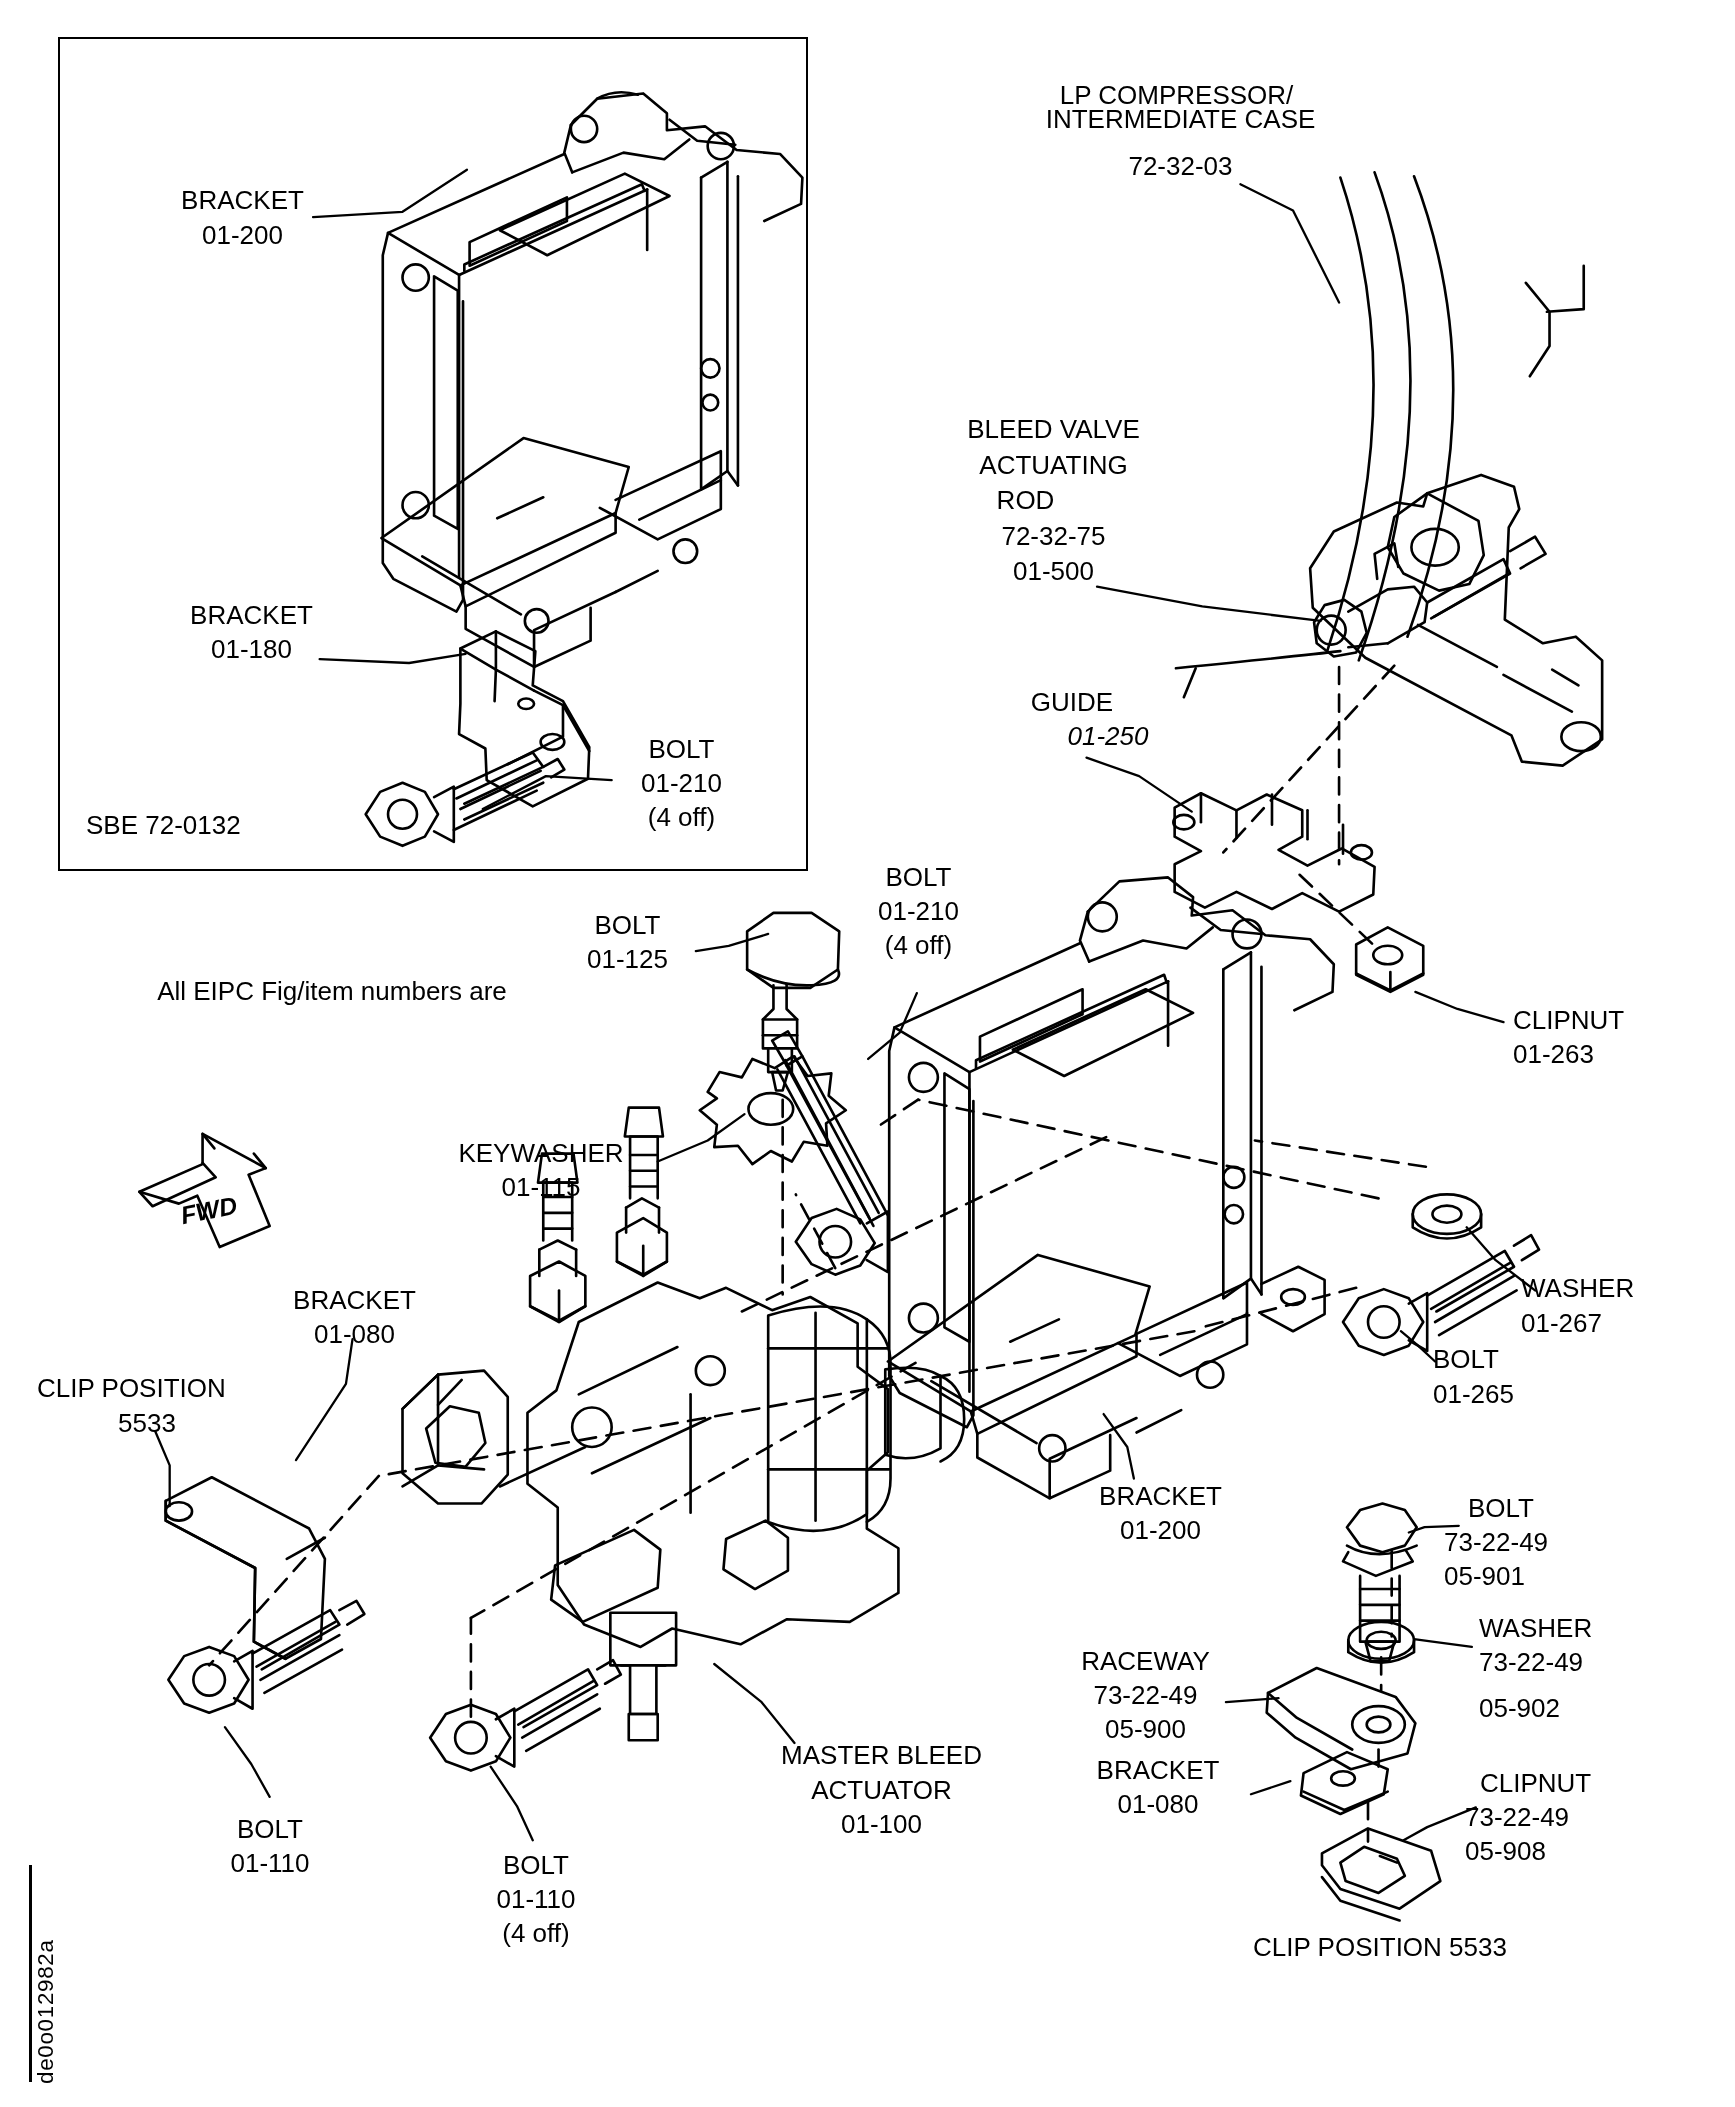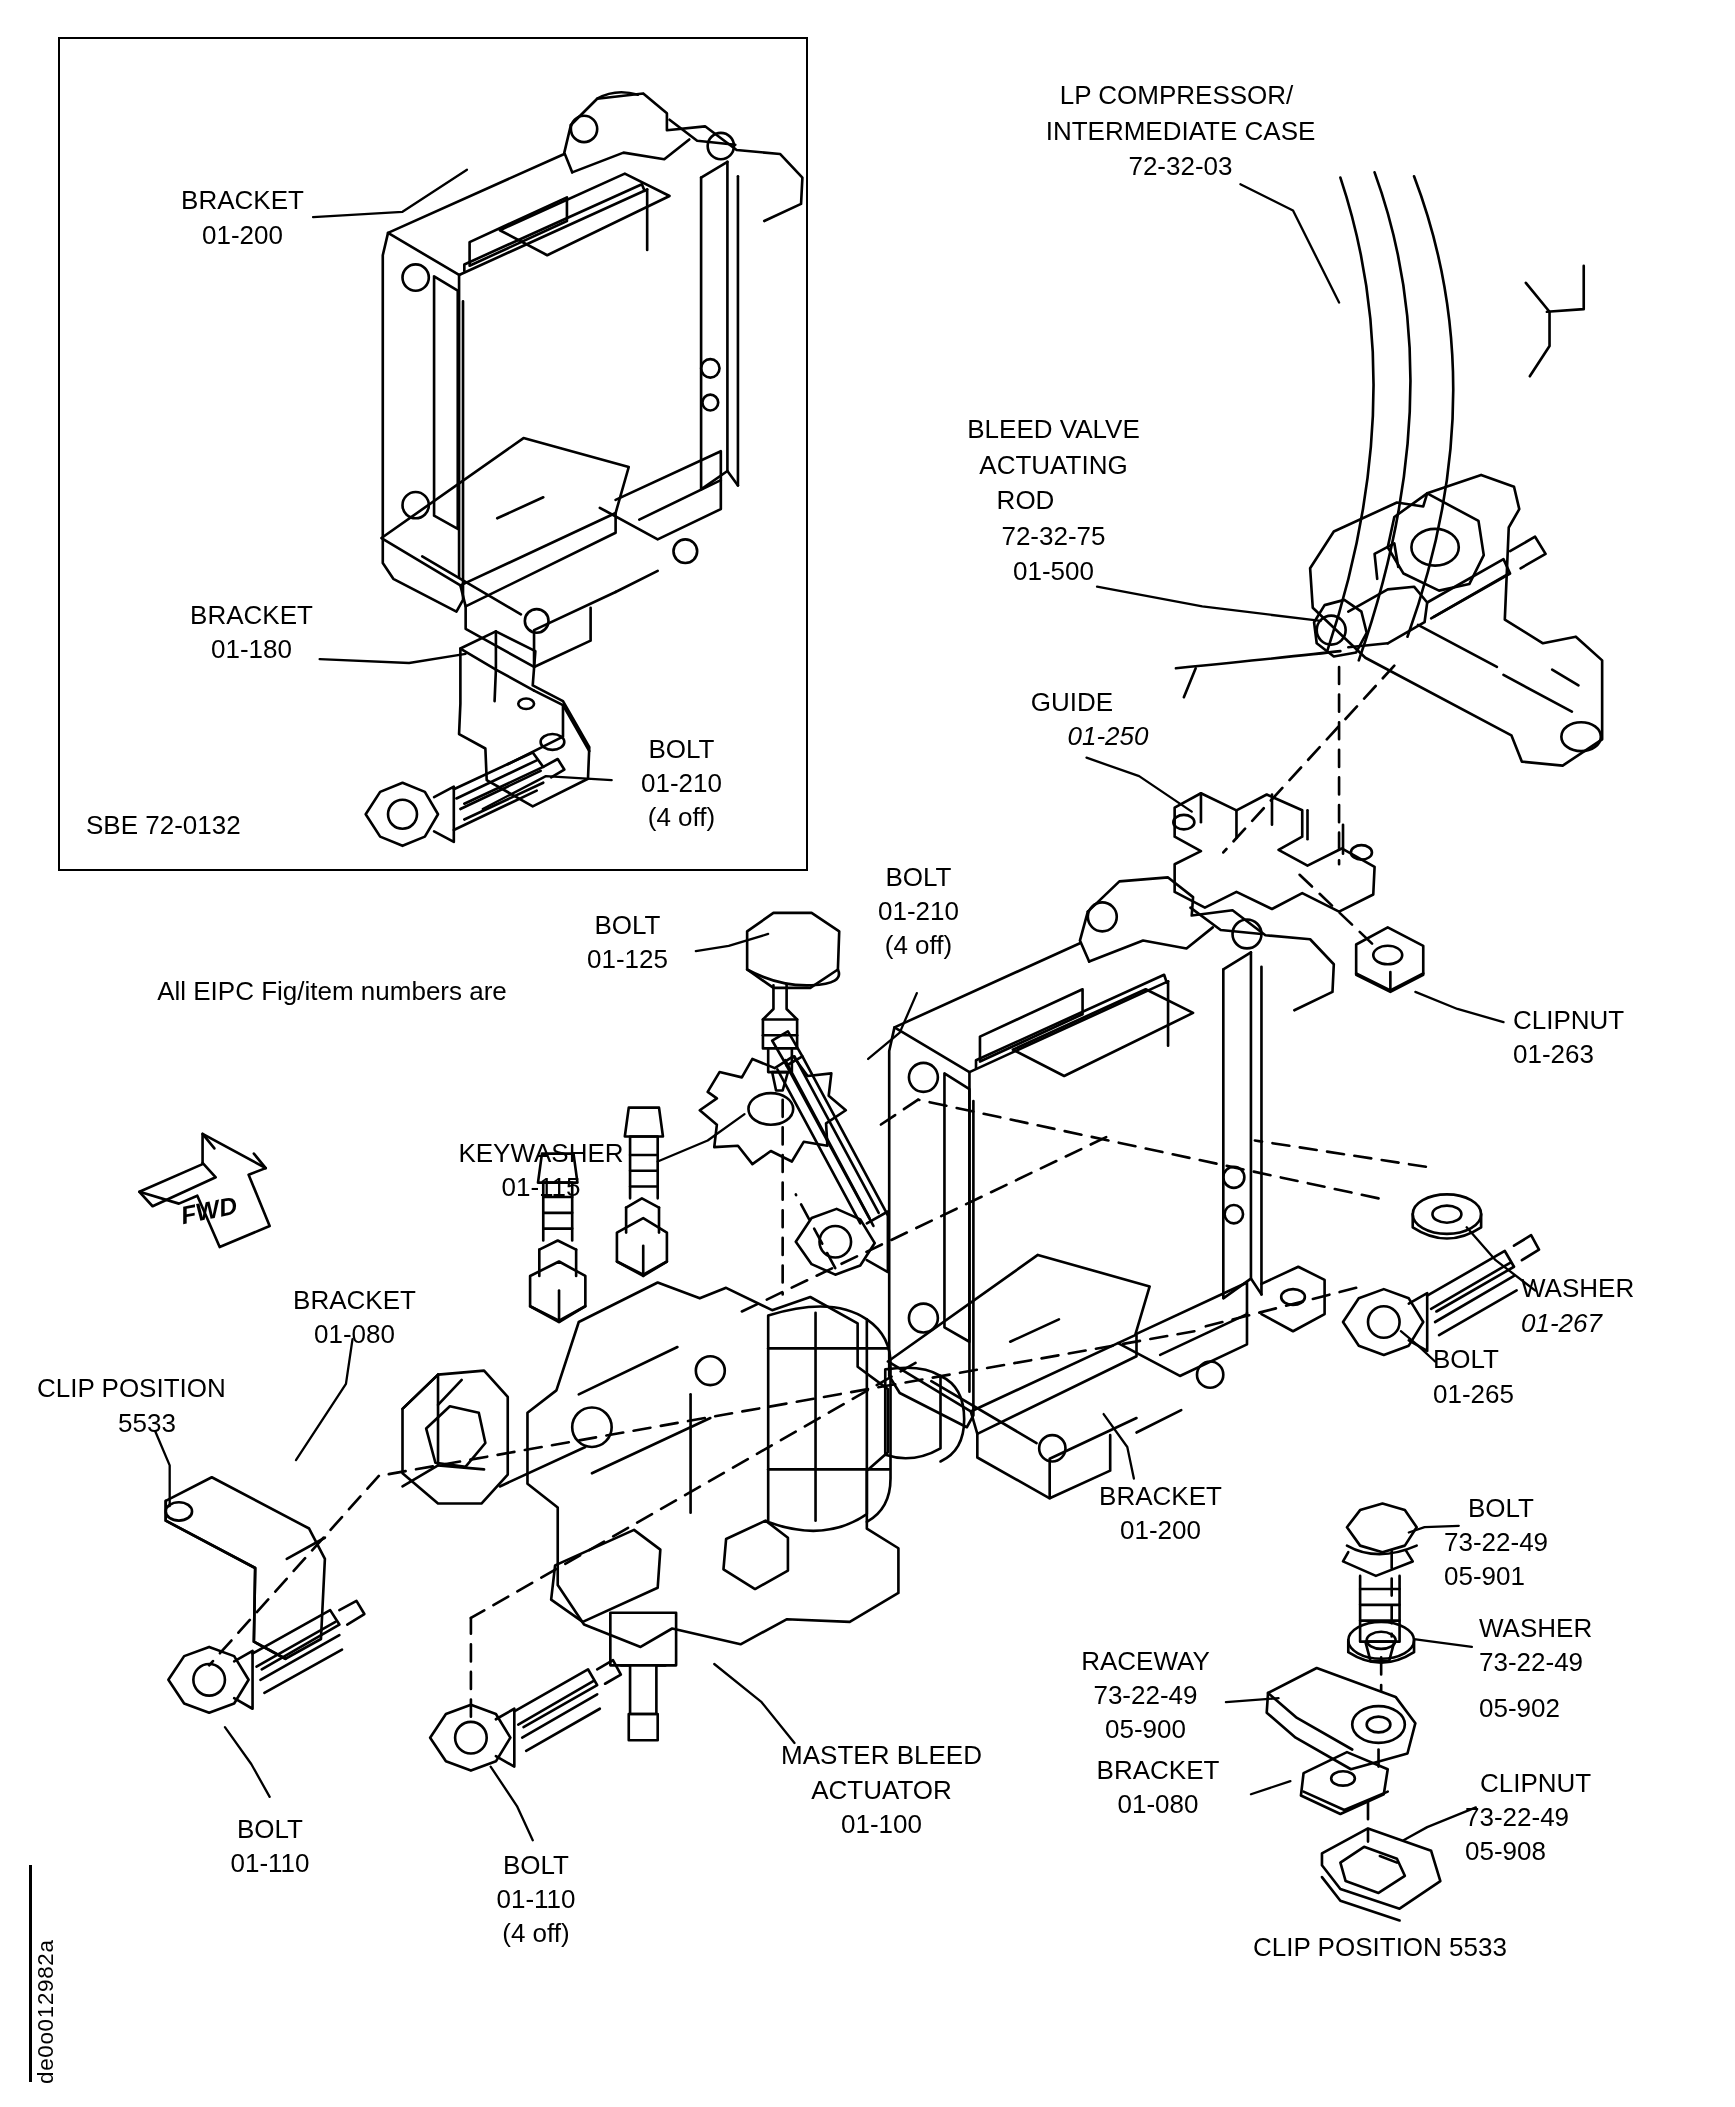--- a/index.html
+++ b/index.html
@@ -435,21 +435,21 @@
   <div class="lbl s40 c" style="left:164px;top:600px;width:175px;">BRACKET</div>
   <div class="lbl s40 c" style="left:164px;top:634px;width:175px;">01-180</div>
 
   <div class="lbl s40 c" style="left:609px;top:734px;width:145px;">BOLT</div>
   <div class="lbl s40 c" style="left:609px;top:768px;width:145px;">01-210</div>
   <div class="lbl s40 c" style="left:609px;top:802px;width:145px;">(4 off)</div>
 
   <div class="lbl s40 l" style="left:86px;top:810px;width:289px;">SBE 72-0132</div>
 
   <div class="lbl s40 c" style="left:976px;top:80px;width:401px;">LP COMPRESSOR/</div>
-  <div class="lbl s40 c" style="left:980px;top:116px;width:401px;text-align:center;">INTERMEDIATE CASE</div>
+  <div class="lbl s40 c" style="left:980px;top:104px;width:401px;text-align:center;">INTERMEDIATE CASE</div>
   <div class="lbl s40 c" style="left:980px;top:151px;width:401px;">72-32-03</div>
 
   <div class="lbl s40 c" style="left:918px;top:414px;width:271px;">BLEED VALVE</div>
   <div class="lbl s40 c" style="left:918px;top:450px;width:271px;">ACTUATING</div>
   <div class="lbl s40 c" style="left:890px;top:485px;width:271px;">ROD</div>
   <div class="lbl s40 c" style="left:918px;top:521px;width:271px;">72-32-75</div>
   <div class="lbl s40 c" style="left:918px;top:556px;width:271px;">01-500</div>
 
   <div class="lbl s40 c" style="left:980px;top:687px;width:184px;">GUIDE</div>
   <div class="lbl s40 c" style="left:1016px;top:721px;width:184px;font-style:italic;">01-250</div>
@@ -471,21 +471,21 @@
 
   <div class="lbl s38 c" style="left:163px;top:1196px;width:92px;transform:rotate(-11deg);font-style:italic;font-weight:bold;">FWD</div>
 
   <div class="lbl s40 c" style="left:267px;top:1285px;width:175px;">BRACKET</div>
   <div class="lbl s40 c" style="left:267px;top:1319px;width:175px;">01-080</div>
 
   <div class="lbl s40 l" style="left:37px;top:1373px;width:276px;">CLIP POSITION</div>
   <div class="lbl s40 l" style="left:118px;top:1408px;width:197px;">5533</div>
 
   <div class="lbl s40 l" style="left:1521px;top:1273px;width:210px;">WASHER</div>
-  <div class="lbl s40 l" style="left:1521px;top:1308px;width:210px;font-style:italic;">01-267</div>
+  <div class="lbl s40 l" style="left:1521px;top:1308px;width:210px;">01-267</div>
 
   <div class="lbl s40 l" style="left:1433px;top:1344px;width:171px;">BOLT</div>
   <div class="lbl s40 l" style="left:1433px;top:1379px;width:171px;">01-265</div>
 
   <div class="lbl s40 c" style="left:1073px;top:1481px;width:175px;">BRACKET</div>
   <div class="lbl s40 c" style="left:1073px;top:1515px;width:175px;">01-200</div>
 
   <div class="lbl s40 l" style="left:1468px;top:1493px;width:197px;">BOLT</div>
   <div class="lbl s40 l" style="left:1444px;top:1527px;width:224px;">73-22-49</div>
   <div class="lbl s40 l" style="left:1444px;top:1561px;width:224px;">05-901</div>

